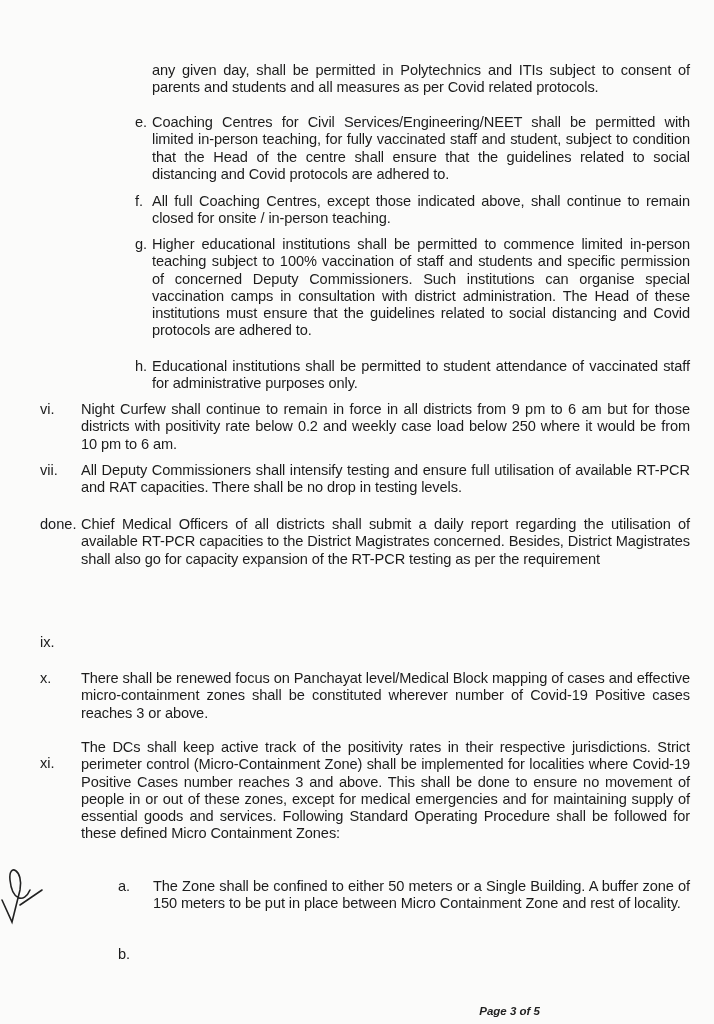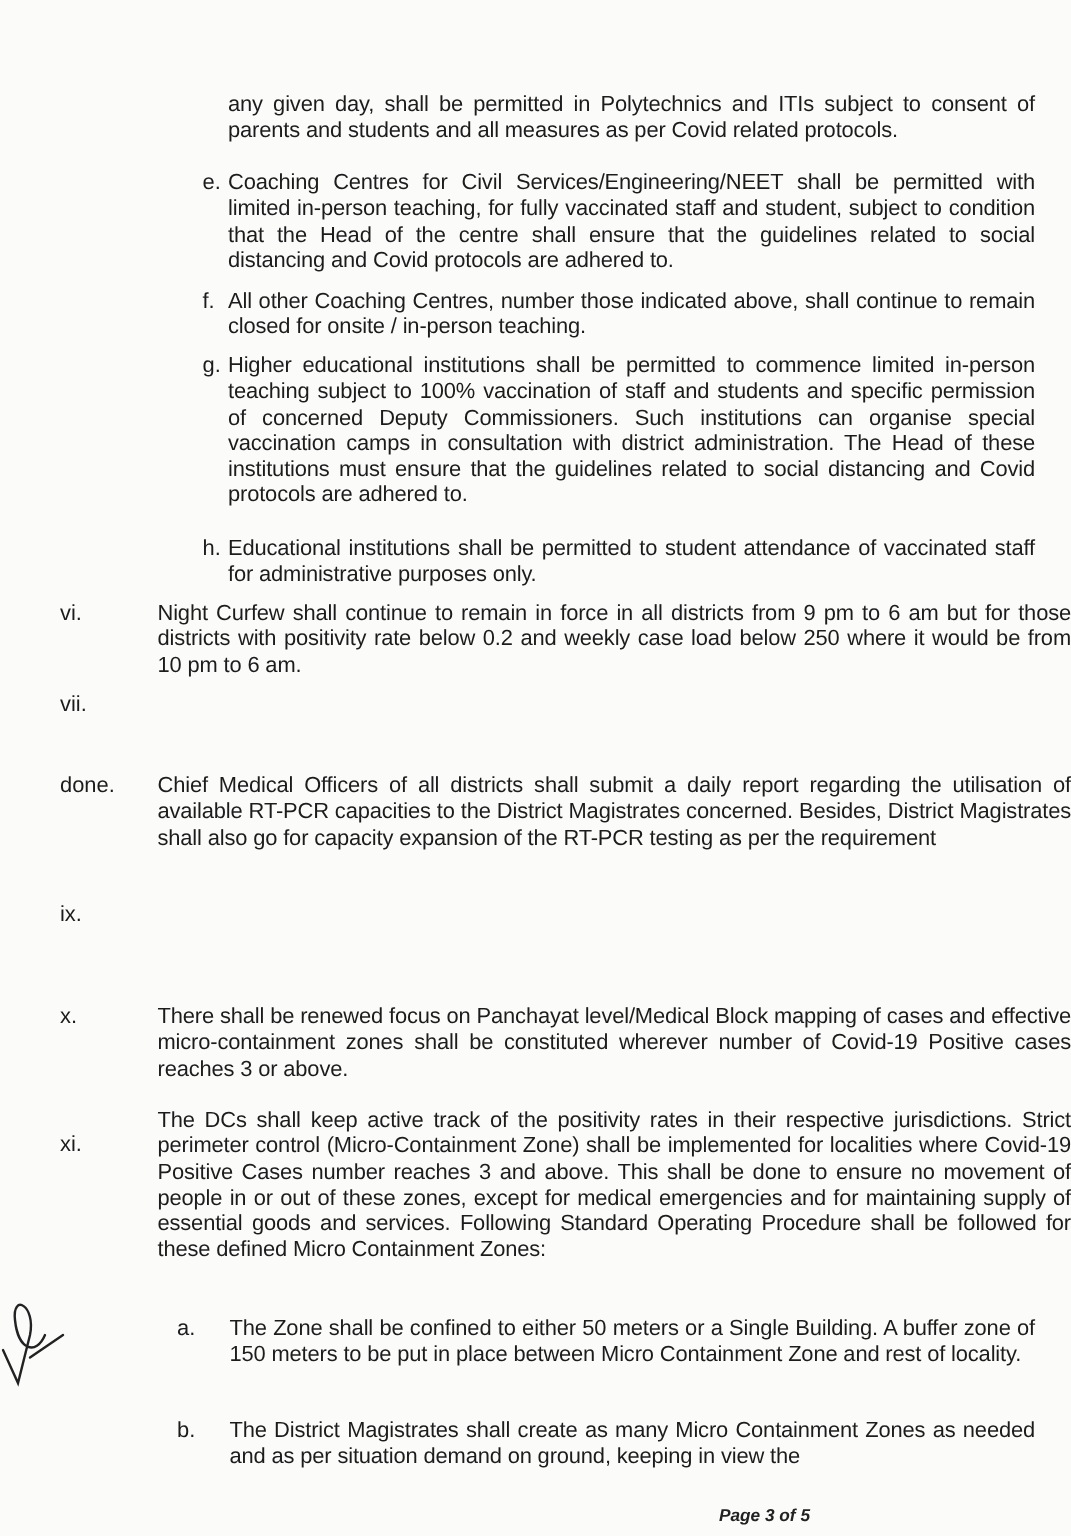--- a/index.html
+++ b/index.html
@@ -16,68 +16,68 @@
     font-size: 14.6px;
     line-height: 17.3px;
     text-align: justify;
     letter-spacing: -0.1px;
     word-spacing: 0px;
   }
   .label { position: absolute; font-size: 14.6px; line-height: 17.3px; }
   .sub-body { left: 152px; width: 538px; }
   .sub-label { left: 135px; }
   .main-label { left: 40px; }
-  .main-body { left: 81px; width: 609px; margin-left: 24px; }
+  .main-body { left: 81px; width: 609px; }
   .zone-label { left: 118px; }
   .zone-body { left: 153px; width: 537px; }
   .footer {
     position: absolute; right: 24px; top: 1005px;
     font-size: 11.5px; font-style: italic; font-weight: bold; color: #222;
   }
   .signature { position: absolute; left: 0; top: 860px; }
 </style>
 </head>
 <body>
 
 <div class="page">
 
   <div class="para sub-body" style="top:62px">any given day, shall be permitted in Polytechnics and ITIs subject to consent of parents and students and all measures as per Covid related protocols.</div>
 
   <div class="label sub-label" style="top:114px">e.</div>
   <div class="para sub-body" style="top:114px">Coaching Centres for Civil Services/Engineering/NEET shall be permitted with limited in-person teaching, for fully vaccinated staff and student, subject to condition that the Head of the centre shall ensure that the guidelines related to social distancing and Covid protocols are adhered to.</div>
 
   <div class="label sub-label" style="top:193px">f.</div>
-  <div class="para sub-body" style="top:193px">All other Coaching Centres, number those indicated above, shall continue to remain closed for onsite / in-person teaching.</div>
+  <div class="para sub-body" style="top:193px">All full Coaching Centres, except those indicated above, shall continue to remain closed for onsite / in-person teaching.</div>
 
   <div class="label sub-label" style="top:236px">g.</div>
   <div class="para sub-body" style="top:236px">Higher educational institutions shall be permitted to commence limited in-person teaching subject to 100% vaccination of staff and students and specific permission of concerned Deputy Commissioners. Such institutions can organise special vaccination camps in consultation with district administration. The Head of these institutions must ensure that the guidelines related to social distancing and Covid protocols are adhered to.</div>
 
   <div class="label sub-label" style="top:358px">h.</div>
   <div class="para sub-body" style="top:358px">Educational institutions shall be permitted to student attendance of vaccinated staff for administrative purposes only.</div>
 
   <div class="label main-label" style="top:401px">vi.</div>
   <div class="para main-body" style="top:401px">Night Curfew shall continue to remain in force in all districts from 9 pm to 6 am but for those districts with positivity rate below 0.2 and weekly case load below 250 where it would be from 10 pm to 6 am.</div>
 
   <div class="label main-label" style="top:462px">vii.</div>
+  <div class="para main-body" style="top:462px">All Deputy Commissioners shall intensify testing and ensure full utilisation of available RT-PCR and RAT capacities. There shall be no drop in testing levels.</div>
 
   <div class="label main-label" style="top:516px">done.</div>
   <div class="para main-body" style="top:516px">Chief Medical Officers of all districts shall submit a daily report regarding the utilisation of available RT-PCR capacities to the District Magistrates concerned. Besides, District Magistrates shall also go for capacity expansion of the RT-PCR testing as per the requirement</div>
 
-  <div class="label main-label" style="top:602px">ix.</div>
+  <div class="label main-label" style="top:634px">ix.</div>
 
   <div class="label main-label" style="top:670px">x.</div>
   <div class="para main-body" style="top:670px">There shall be renewed focus on Panchayat level/Medical Block mapping of cases and effective micro-containment zones shall be constituted wherever number of Covid-19 Positive cases reaches 3 or above.</div>
 
   <div class="label main-label" style="top:755px">xi.</div>
   <div class="para main-body" style="top:739px">The DCs shall keep active track of the positivity rates in their respective jurisdictions. Strict perimeter control (Micro-Containment Zone) shall be implemented for localities where Covid-19 Positive Cases number reaches 3 and above. This shall be done to ensure no movement of people in or out of these zones, except for medical emergencies and for maintaining supply of essential goods and services. Following Standard Operating Procedure shall be followed for these defined Micro Containment Zones:</div>
 
   <div class="label zone-label" style="top:878px">a.</div>
   <div class="para zone-body" style="top:878px">The Zone shall be confined to either 50 meters or a Single Building. A buffer zone of 150 meters to be put in place between Micro Containment Zone and rest of locality.</div>
 
   <div class="label zone-label" style="top:946px">b.</div>
-  <div class="para zone-body" style="top:946px">The District Magistrates shall create as many Micro Containment Zones as needed and as per situation demand on ground, keeping in view the</div>
 
   <svg class="signature" width="60" height="70" viewBox="0 0 60 70">
     <path d="M2 40 L12 62 L20 30 C24 10 8 2 10 20 C12 40 24 44 30 30 M20 45 L42 30" fill="none" stroke="#222" stroke-width="1.6" stroke-linecap="round"></path>
   </svg>
 
   <div class="footer">Page 3 of 5</div>
 </div>
 
 </body></html>

